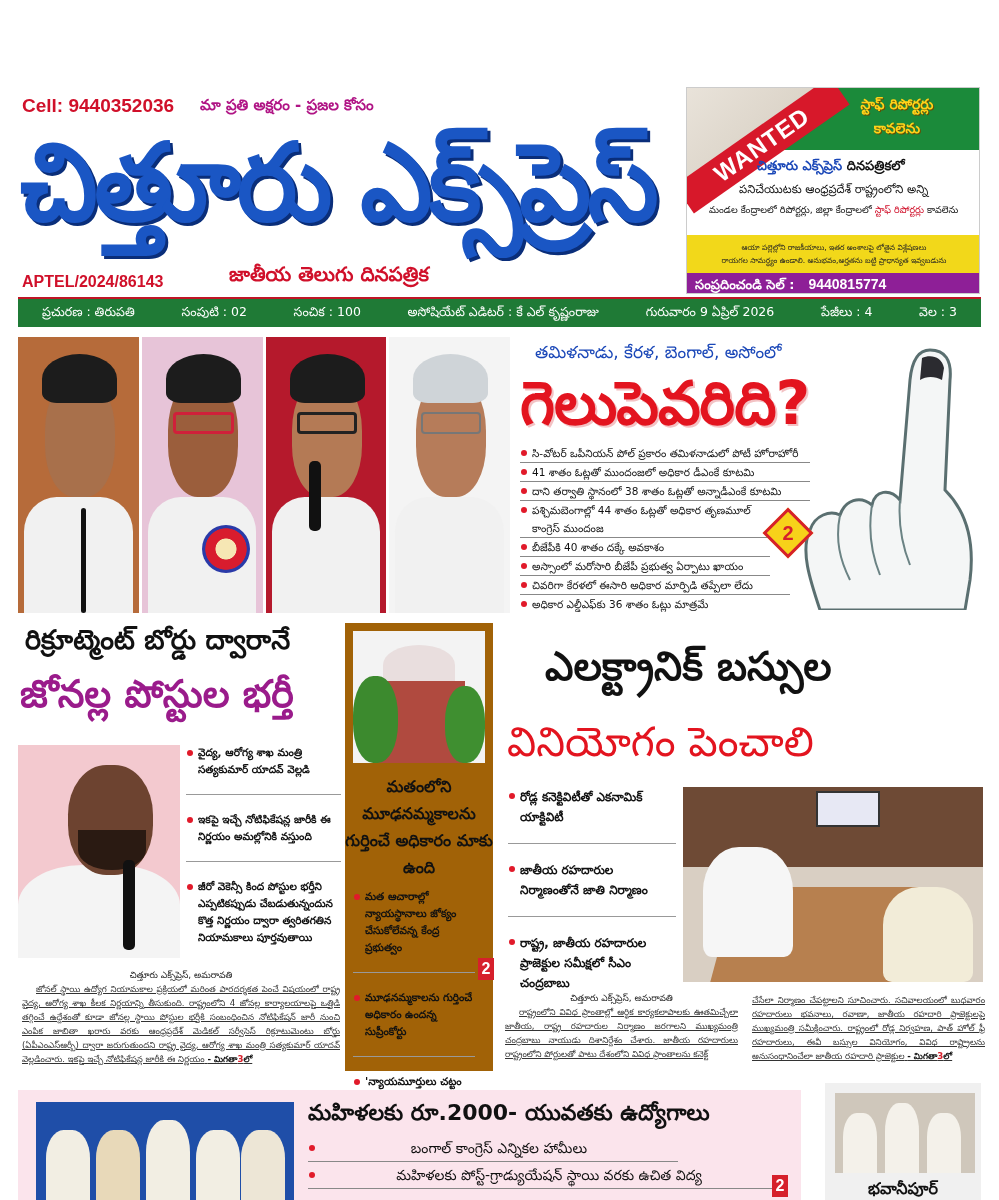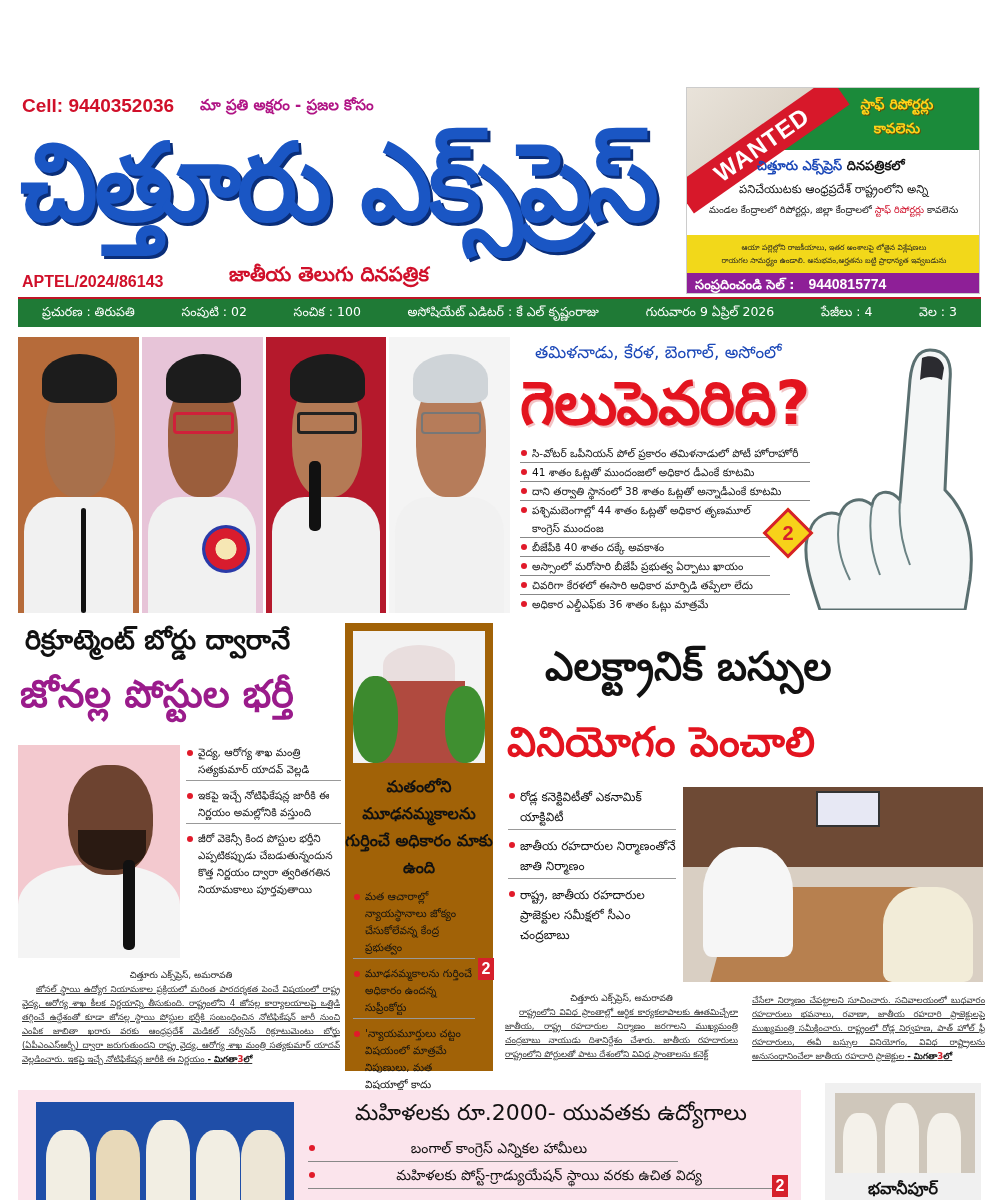--- a/index.html
+++ b/index.html
@@ -55,21 +55,21 @@
   .badge2 span { display:block; transform: rotate(-45deg); font-family: "Liberation Sans", sans-serif; font-weight: bold; font-size: 20px; color: #d6202b; text-align: center; line-height: 30px; }
 
   
   .h2a { left: 25px; top: 624px; font-size: 27px; font-weight: bold; color: #111; }
   .h2b { left: 20px; top: 672px; font-size: 38px; font-weight: bold; color: #9a1b8b; }
   .mimg { left: 18px; top: 745px; width: 162px; height: 213px; background: #f3c9cf; overflow: hidden; }
   .mimg .body { position: absolute; left: 0; top: 120px; width: 162px; height: 100px; background: #f4f4f4; border-radius: 40% 40% 0 0; }
   .mimg .face { position: absolute; left: 50px; top: 20px; width: 85px; height: 110px; border-radius: 45%; background: #6d4330; }
   .mimg .beard { position: absolute; left: 60px; top: 85px; width: 68px; height: 40px; border-radius: 0 0 50% 50%; background: #2a1a12; }
   .bul { list-style: none; }
-  .bul li { position: relative; padding-left: 12px; font-size: 10.5px; line-height: 17px; border-bottom: 1px solid #999; padding-bottom: 2px; margin-bottom: 6px; }
+  .bul li { position: relative; padding-left: 12px; font-size: 10.5px; line-height: 17px; border-bottom: 1px solid #999; padding-bottom: 16px; margin-bottom: 16px; font-weight: bold; }
   .bul li:last-child { border-bottom: none; }
   .mbul { left: 186px; top: 744px; width: 155px; }
 
   .byline { font-size: 9px; text-align: center; color: #222; }
   .body-text { font-size: 8.6px; line-height: 14px; color: #333; text-align: justify; text-indent: 14px; text-decoration: underline; }
   .cont { font-weight: bold; color: #111; }
   .cont b { color: #d6202b; }
   .lcol-text { left: 22px; top: 970px; width: 318px; }
 
   
@@ -78,37 +78,37 @@
   .court .dome { position: absolute; left: 30px; top: 14px; width: 72px; height: 40px; border-radius: 50% 50% 0 0; background: #e9dede; }
   .court .bld { position: absolute; left: 20px; top: 50px; width: 92px; height: 82px; background: #b04a3f; }
   .court .tree1 { position: absolute; left: 0; top: 45px; width: 45px; height: 87px; border-radius: 45%; background: #3c8a2e; }
   .court .tree2 { position: absolute; right: 0; top: 55px; width: 40px; height: 77px; border-radius: 45%; background: #3f8f30; }
   .midhead { position: absolute; left: 0; top: 150px; width: 148px; text-align: center; font-size: 16px; font-weight: bold; line-height: 27px; color: #111; }
   .midbul { position: absolute; left: 8px; top: 265px; width: 122px; }
   .redsq { width: 16px; height: 22px; background: #d6202b; color: #fff; font-weight: bold; font-family: "Liberation Sans", sans-serif; font-size: 16px; text-align: center; line-height: 22px; }
 
   
   .h3a { left: 545px; top: 643px; font-size: 40px; font-weight: bold; color: #111; }
-  .h3b { left: 507px; top: 718px; font-size: 41px; font-weight: bold; color: #e3141f; }
+  .h3b { left: 507px; top: 718px; font-size: 41px; font-weight: normal; color: #e3141f; }
   .rbul { left: 508px; top: 787px; width: 168px; }
   .rbul li { font-size: 12px; line-height: 20px; }
   .meeting { left: 683px; top: 787px; width: 300px; height: 195px; background: #d9cfc3; overflow: hidden; }
   .meeting .wall { position:absolute; left:0; top:0; width:300px; height:80px; background:#6e4a35; }
   .meeting .tv { position:absolute; left:133px; top:4px; width:64px; height:36px; background:#e7e8f4; border: 2px solid #333; }
   .meeting .table { position:absolute; left:40px; top:100px; width:190px; height:95px; background:#b7804f; transform: skewX(-15deg); }
   .meeting .p1m { position:absolute; left:20px; top:60px; width:90px; height:110px; background:#f6f6f6; border-radius: 40% 40% 10% 10%; }
   .meeting .p2m { position:absolute; left:200px; top:100px; width:90px; height:95px; background:#f2ecd8; border-radius: 40% 40% 10% 10%; }
   .rcol-text { left: 505px; top: 993px; width: 480px; display: flex; gap: 14px; }
   .rcol-text > div { flex: 1; }
 
   
   .bstrip { left: 18px; top: 1090px; width: 783px; height: 110px; background: #fbe4ec; }
   .bimg { position: absolute; left: 18px; top: 12px; width: 258px; height: 98px; background: #1f4ea8; overflow: hidden; }
   .bimg .pp { position:absolute; bottom:0; width:44px; height:70px; background:#f2eee3; border-radius: 40% 40% 0 0; }
-  .bhead { position: absolute; left: 290px; top: 10px; font-size: 22px; font-weight: normal; color: #111; margin-left: 47px; }
+  .bhead { position: absolute; left: 290px; top: 10px; font-size: 22px; font-weight: bold; color: #111; }
   .bbul { position: absolute; left: 290px; top: 45px; width: 470px; list-style: none; text-align: center; }
   .bbul li { position: relative; padding-left: 12px; font-size: 14px; line-height: 26px; border-bottom: 1px solid #888; }
   .bbul li:before { content: ""; position: absolute; left: 1px; top: 10px; width: 6px; height: 6px; border-radius: 50%; background: #e11a2a; }
   .bred { position: absolute; left: 772px; top: 1175px; }
   .sidebox { left: 825px; top: 1083px; width: 156px; height: 117px; background: #f0f0f0; }
   .sideimg { position: absolute; left: 10px; top: 10px; width: 140px; height: 80px; background: #cfc7bb; }
   .sideimg .p { position:absolute; bottom:0; width:34px; height:60px; background:#f4f1ea; border-radius: 40% 40% 0 0; }
   .sidecap { position: absolute; left: 0; top: 96px; width: 156px; text-align: center; font-size: 16px; font-weight: bold; }
 </style>
 </head>

